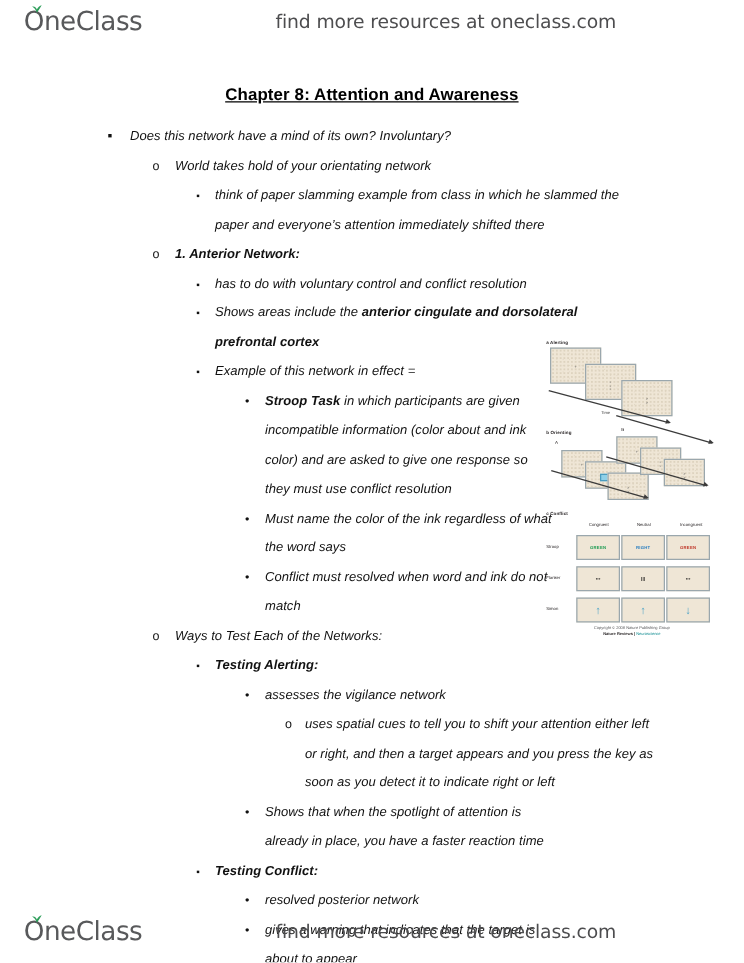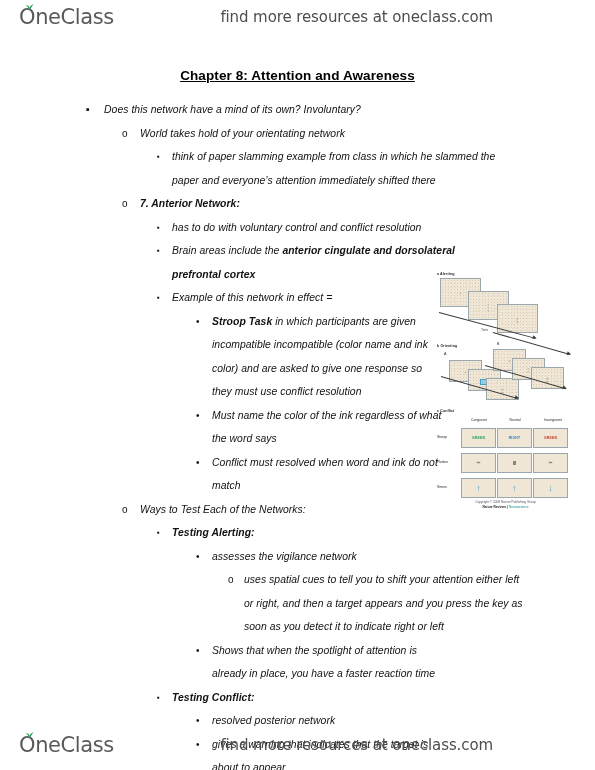--- a/index.html
+++ b/index.html
@@ -248,41 +248,41 @@
       <span class="txt">World takes hold of your orientating network</span>
     </div>
 
     <div class="li lvl3">
       <span class="bullet">▪</span>
       <span class="txt">think of paper slamming example from class in which he slammed the paper and everyone’s attention immediately shifted there</span>
     </div>
 
     <div class="li lvl2">
       <span class="bullet">o</span>
-      <span class="txt"><b>7. Anterior Network:</b></span>
+      <span class="txt"><b>1. Anterior Network:</b></span>
     </div>
 
     <div class="li lvl3">
       <span class="bullet">▪</span>
       <span class="txt">has to do with voluntary control and conflict resolution</span>
     </div>
 
     <div class="li lvl3">
       <span class="bullet">▪</span>
-      <span class="txt"><span>Brain areas include the </span><b>anterior cingulate and dorsolateral prefrontal cortex</b></span>
+      <span class="txt"><span>Shows areas include the </span><b>anterior cingulate and dorsolateral prefrontal cortex</b></span>
     </div>
 
     <div class="li lvl3">
       <span class="bullet">▪</span>
       <span class="txt">Example of this network in effect =</span>
     </div>
 
     <div class="li lvl4">
       <span class="bullet">•</span>
-      <span class="txt"><b>Stroop Task</b><span> in which participants are given incompatible incompatible (color name and ink color) and are asked to give one response so they must use conflict resolution</span></span>
+      <span class="txt"><b>Stroop Task</b><span> in which participants are given incompatible information (color about and ink color) and are asked to give one response so they must use conflict resolution</span></span>
     </div>
 
     <div class="li lvl4">
       <span class="bullet">•</span>
       <span class="txt">Must name the color of the ink regardless of what the word says</span>
     </div>
 
     <div class="li lvl4">
       <span class="bullet">•</span>
       <span class="txt">Conflict must resolved when word and ink do not match</span>

